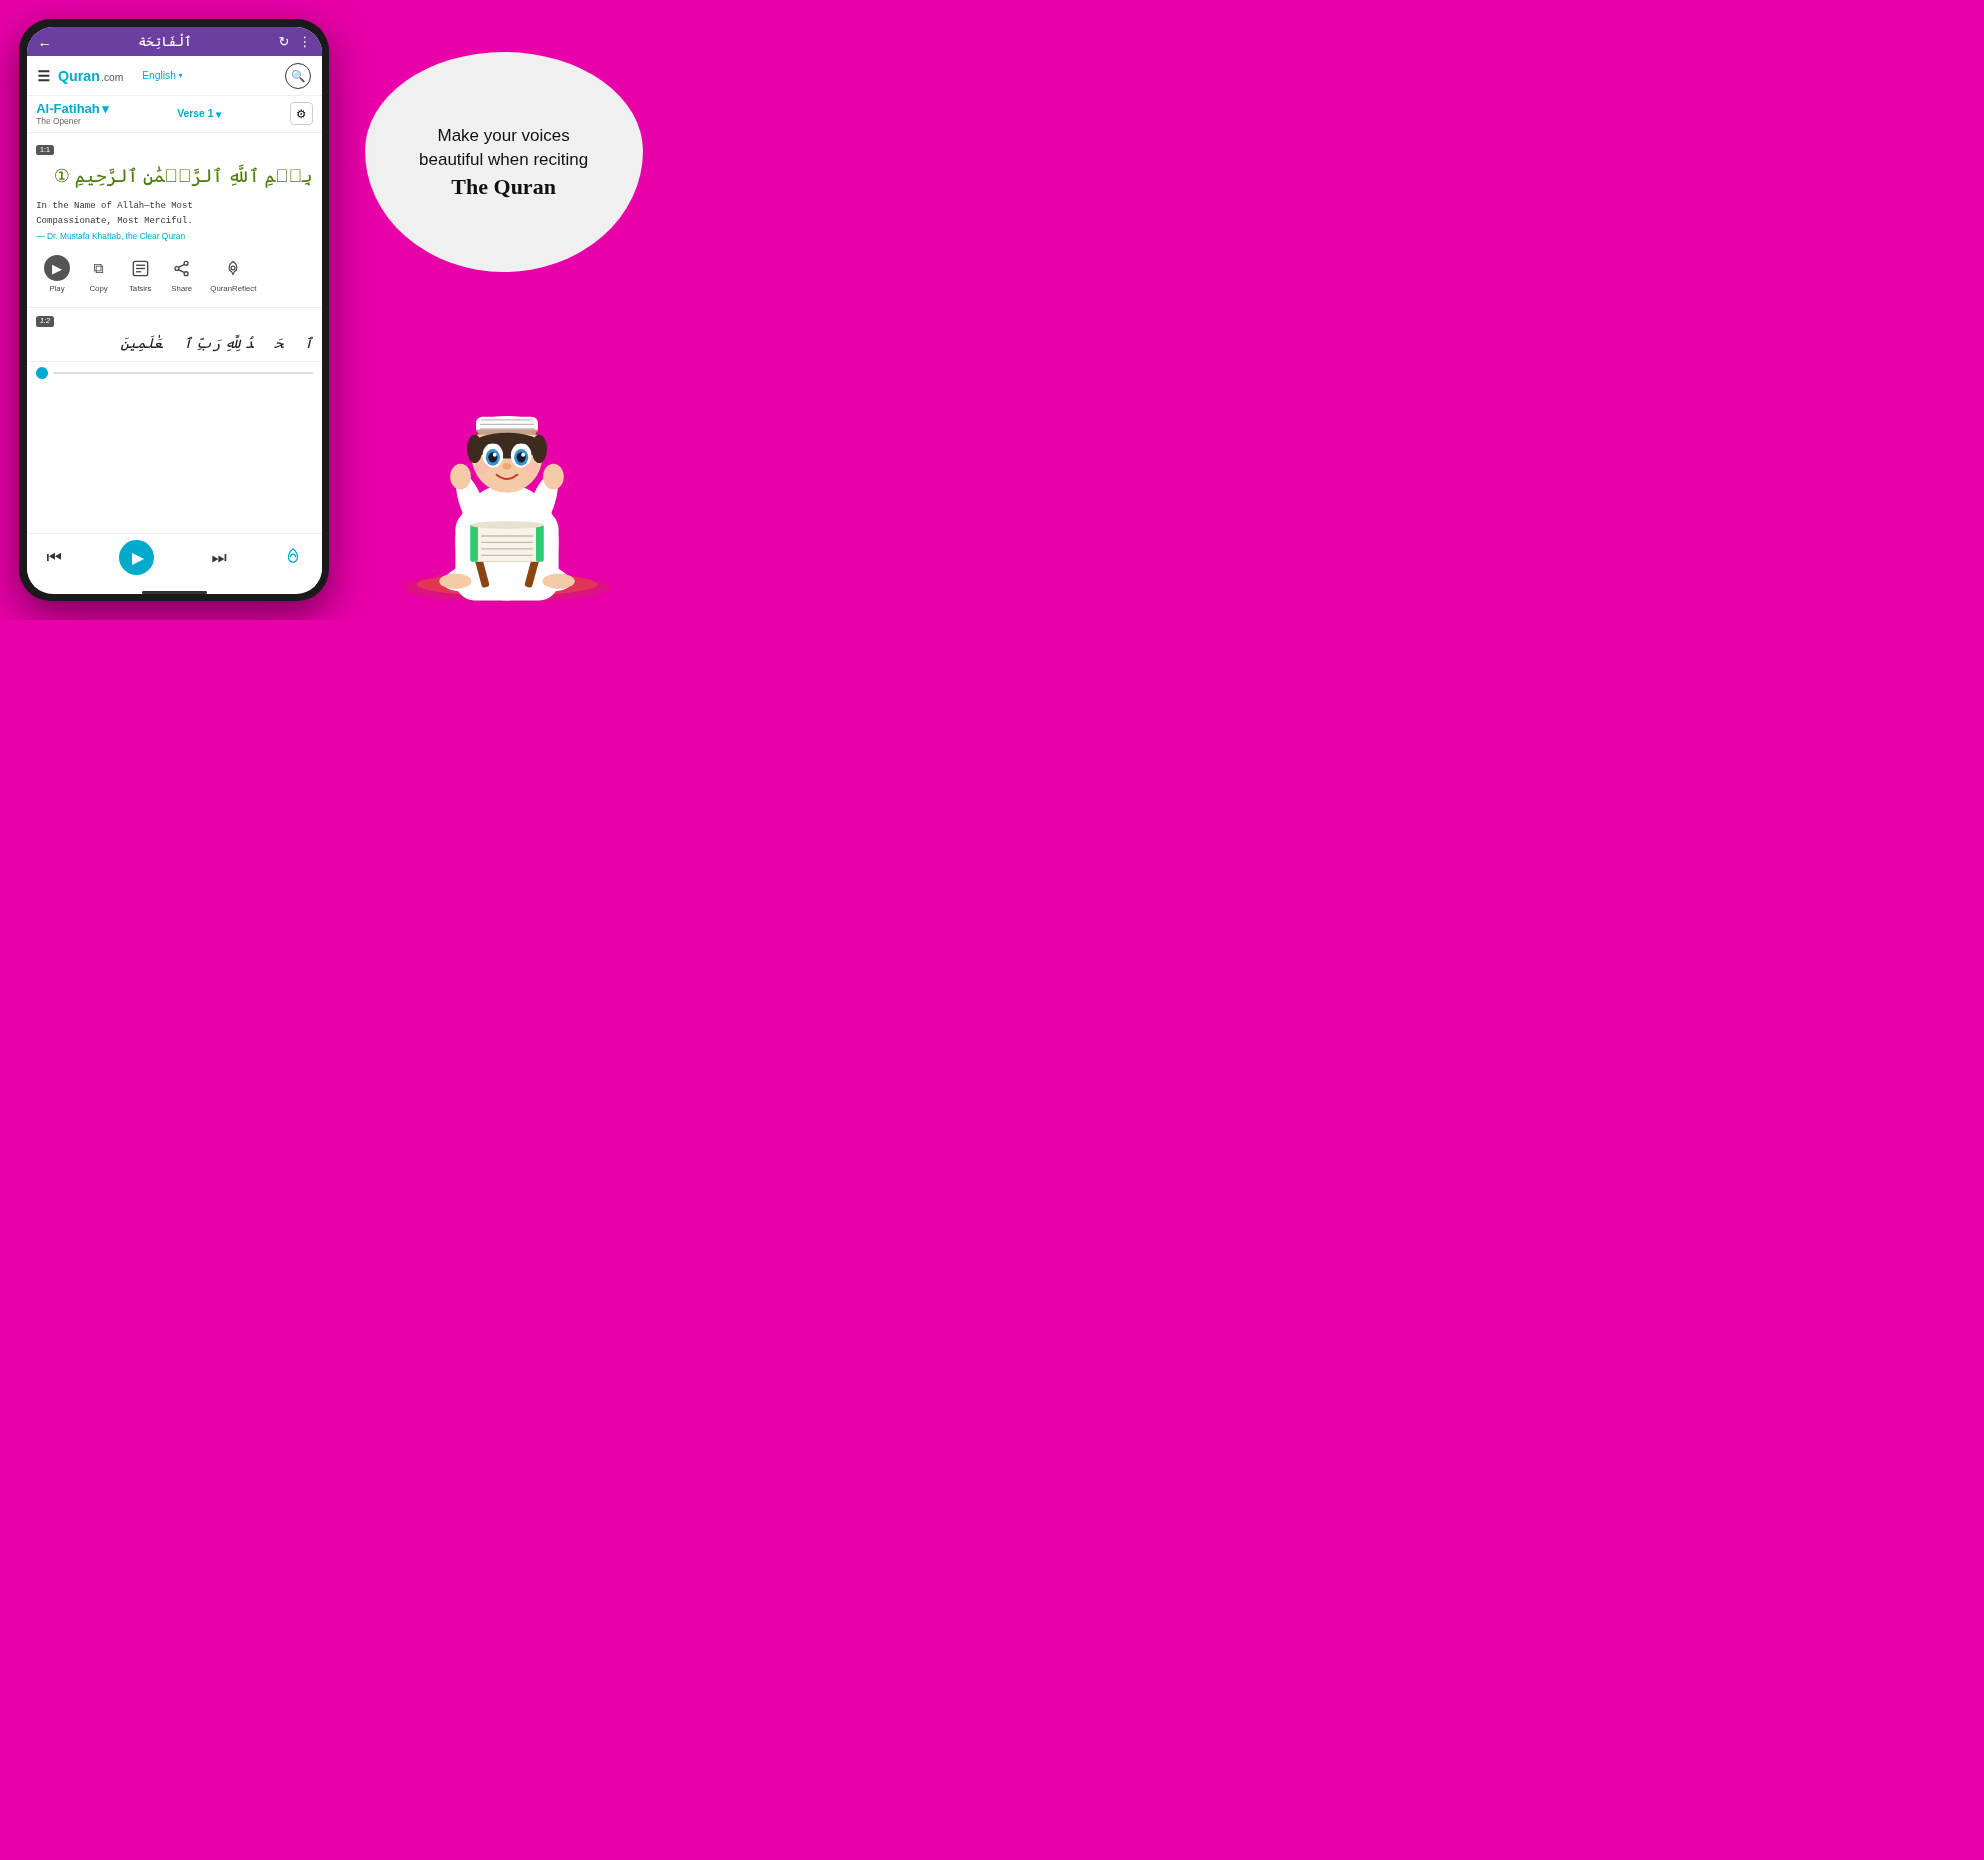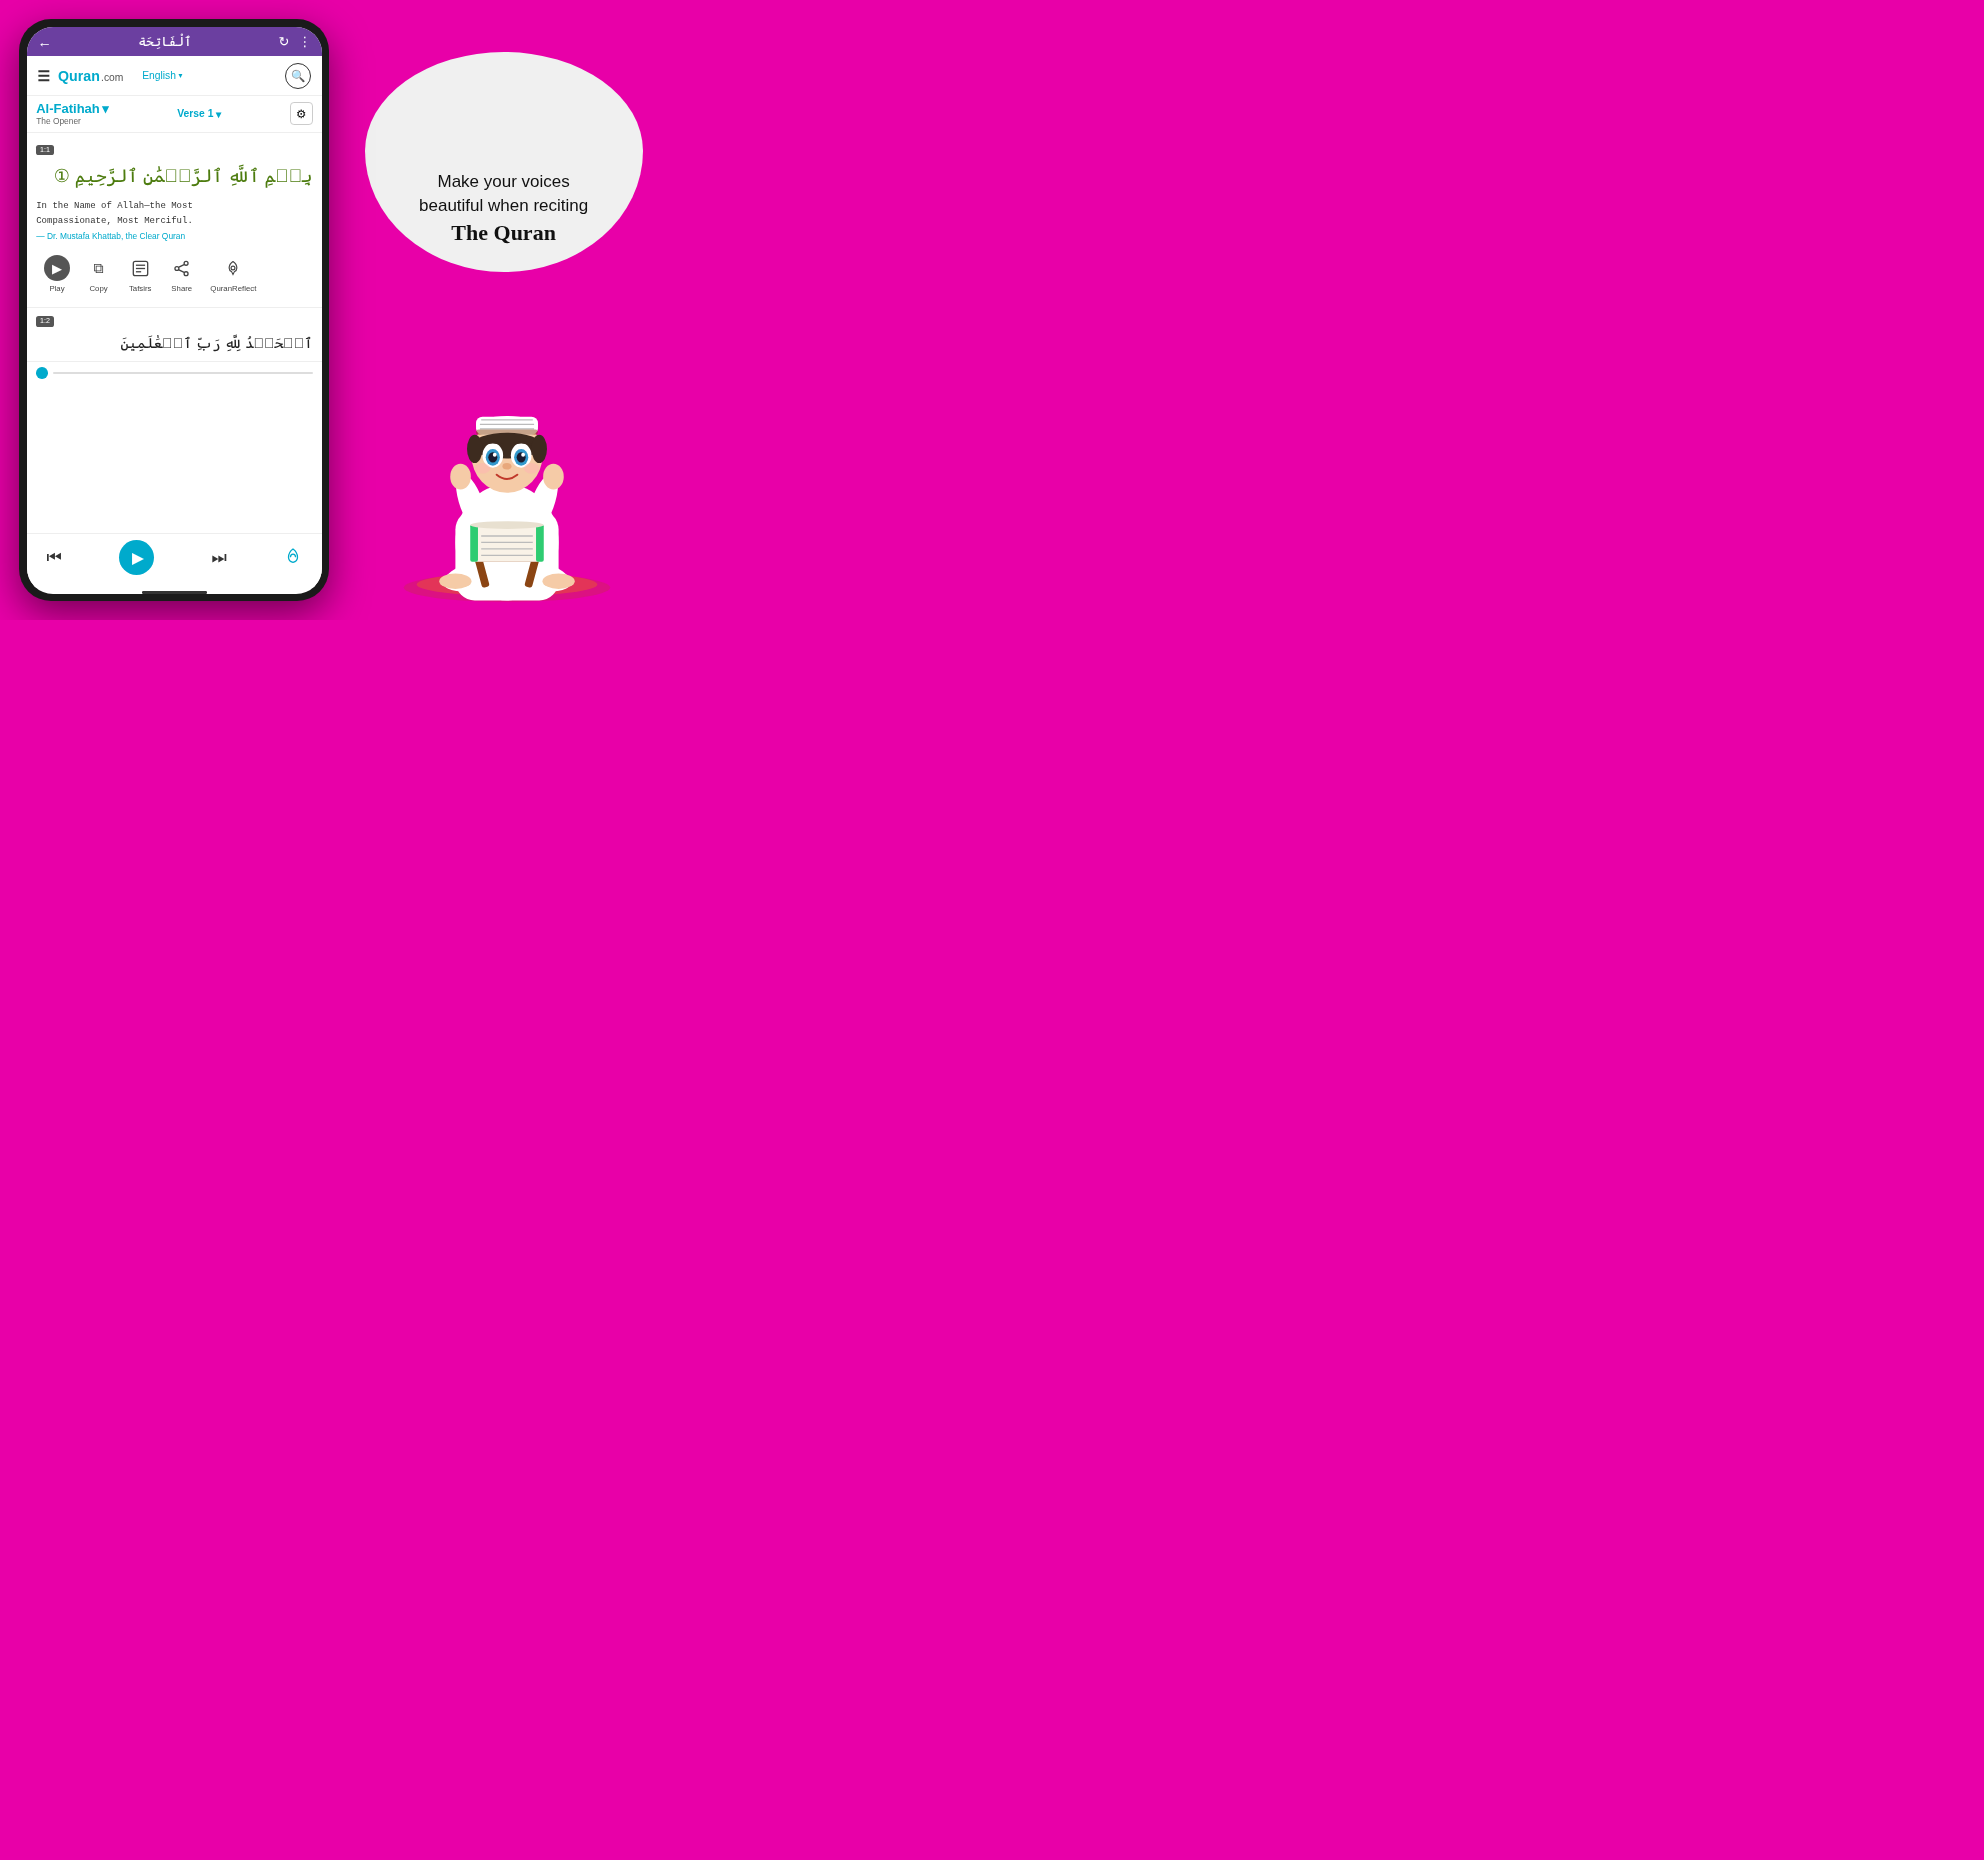--- a/index.html
+++ b/index.html
@@ -17,21 +17,21 @@
       position: absolute;
       right: 19.4px;
       top: 52px;
       width: 278px;
       height: 220px;
       background: #f0f0f0;
       border-radius: 50% 50% 50% 50% / 45% 45% 55% 55%;
       display: flex;
       flex-direction: column;
       align-items: center;
-      justify-content: flex-end;
+      justify-content: center;
       padding: 26px 19.4px;
       z-index: 10;
     }
     .speech-bubble-text-1 {
       font-size: 17px;
       font-weight: 400;
       color: #111;
       text-align: center;
       line-height: 1.4;
     }
@@ -274,20 +274,21 @@
     }
     .action-btn-label {
       font-size: 7.8px;
       color: #444;
     }
 
     
     .verse-card-2 {
       padding: 6.5px 9px;
       border-bottom: 0.6px solid #eee;
+      font-style: italic;
     }
     .arabic-text-2 {
       direction: rtl;
       font-size: 14.2px;
       text-align: right;
       color: #222;
       line-height: 1.5;
     }
 
     

